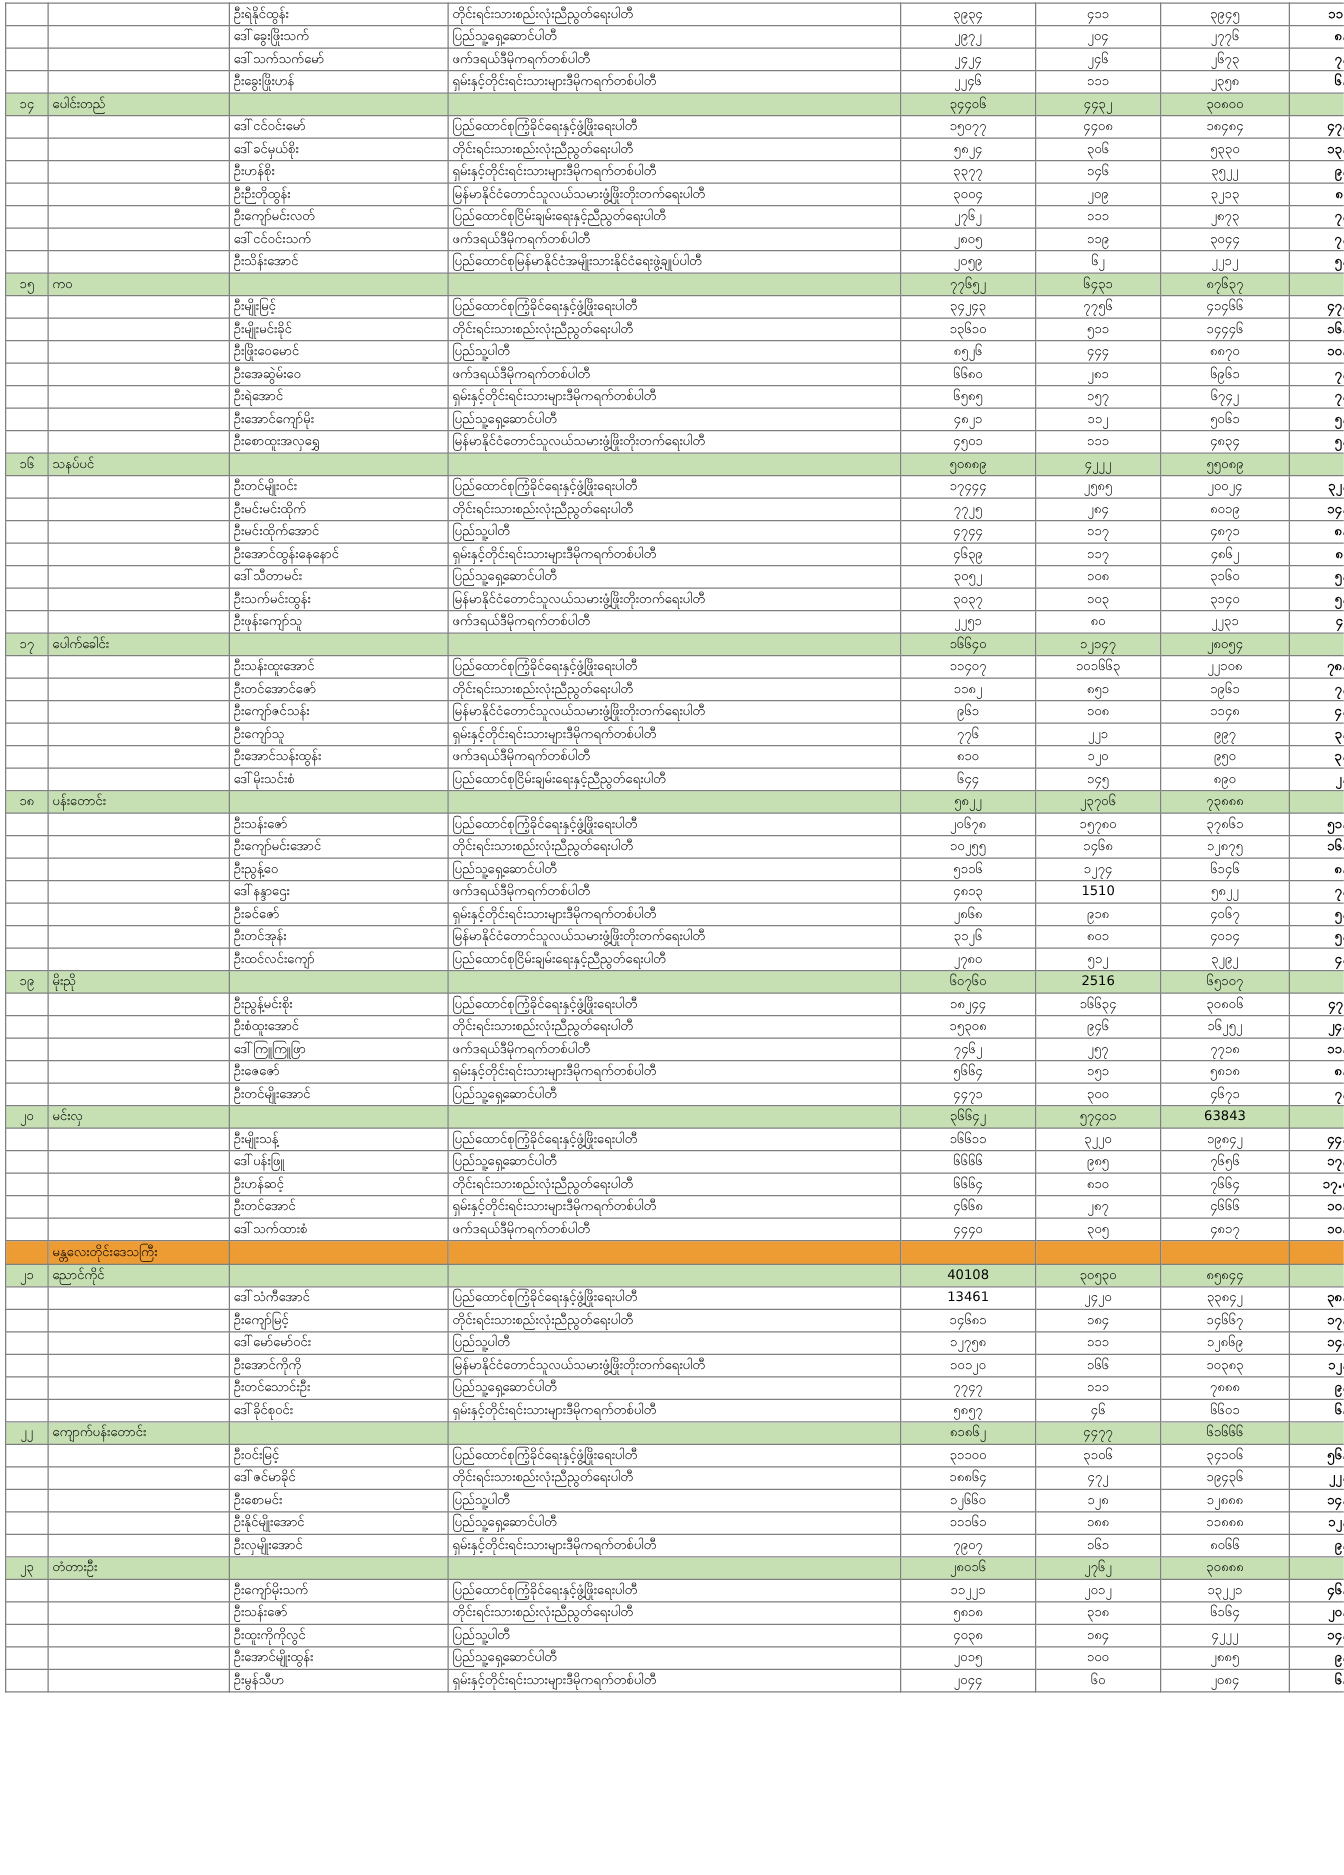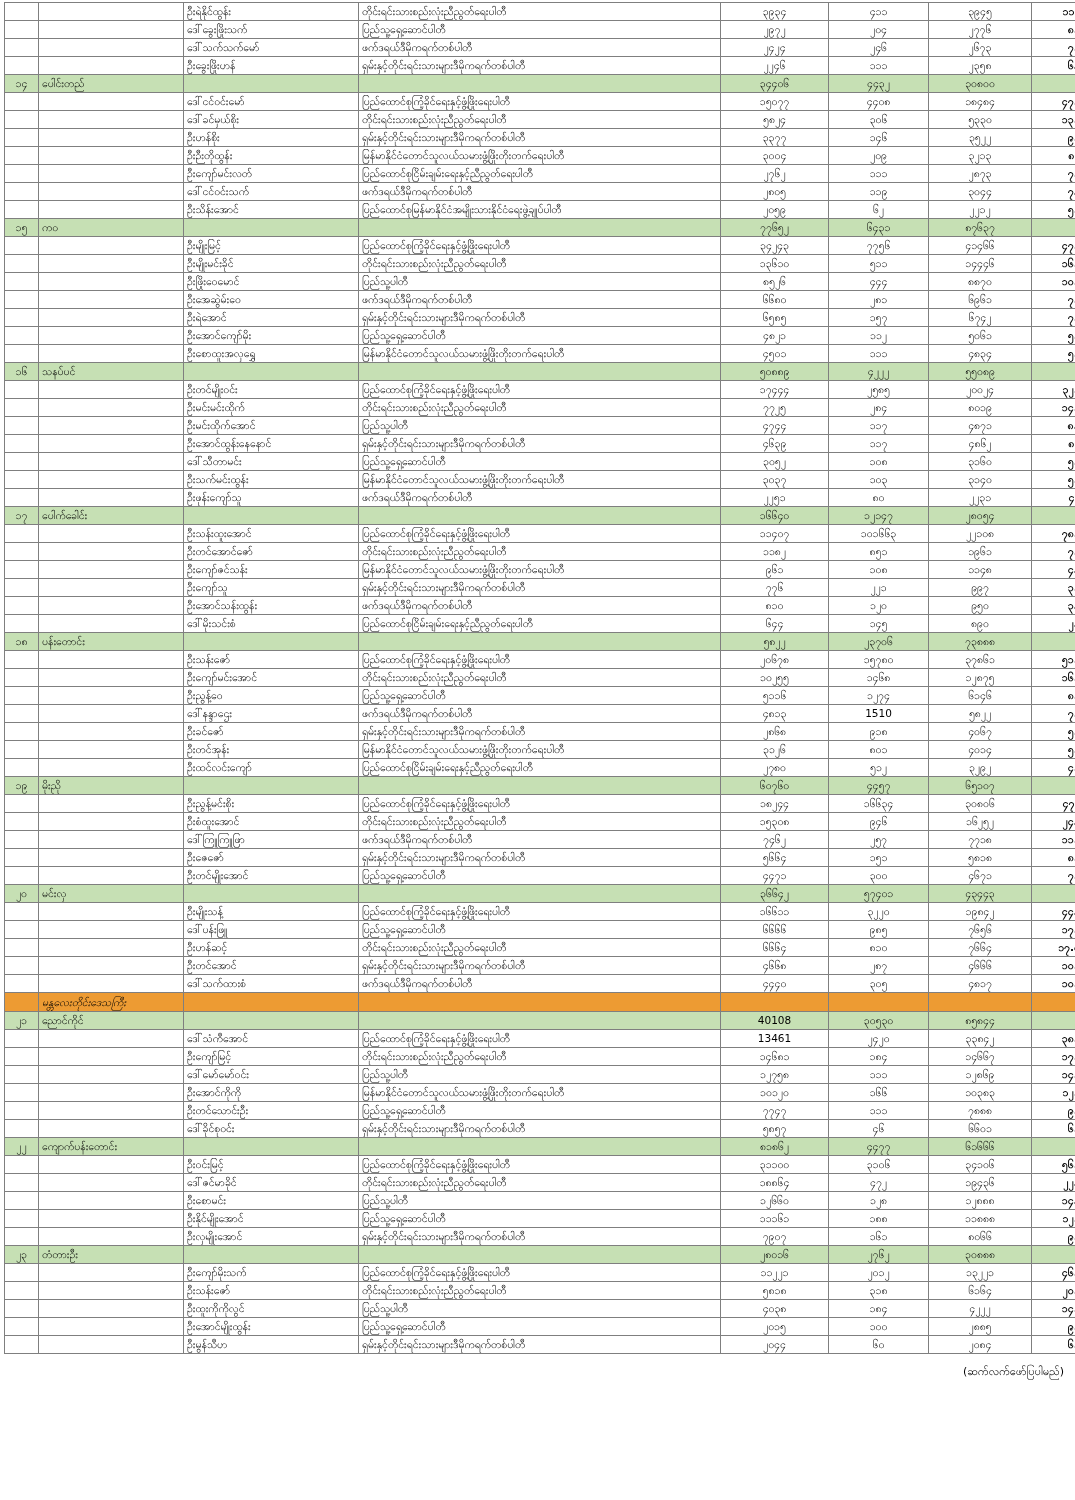--- a/index.html
+++ b/index.html
@@ -51,21 +51,20 @@
   .cell-pct  { text-align: right; font-weight: bold; padding-right: 4px; }
 
   tr.township td {
     background: #c6e0b4;
     font-weight: normal;
   }
   tr.township td.cell-town { font-weight: normal; margin-top: 20px; }
   tr.region td {
     background: #ed9b33;
     height: 18px;
-    font-style: italic;
   }
   tr.cand td { background: #ffffff; }
 
   .footer-note {
     width: 1066px;
     text-align: right;
     font-size: 11px;
     padding-top: 10px;
     padding-right: 6px;
     box-sizing: border-box;
@@ -516,21 +515,21 @@
           <td class="cell-num">၅၁၂</td>
           <td class="cell-num">၃၂၉၂</td>
           <td class="cell-pct">၄.၄၅%</td>
         </tr>
         <tr class="township">
           <td class="cell-no">၁၉</td>
           <td class="cell-town">မိုးညို</td>
           <td class="cell-name"></td>
           <td class="cell-party"></td>
           <td class="cell-num">၆၀၇၆၀</td>
-          <td class="cell-num">၄၄၅၇</td>
+          <td class="cell-num">2516</td>
           <td class="cell-num">၆၅၁၀၇</td>
           <td class="cell-pct"></td>
         </tr>
         <tr class="cand">
           <td class="cell-no"></td>
           <td class="cell-town"></td>
           <td class="cell-name">ဦးညွန့်မင်းစိုး</td>
           <td class="cell-party">ပြည်ထောင်စုကြံ့ခိုင်ရေးနှင့်ဖွံ့ဖြိုးရေးပါတီ</td>
           <td class="cell-num">၁၈၂၄၄</td>
           <td class="cell-num">၁၆၆၃၄</td>
@@ -577,21 +576,21 @@
           <td class="cell-num">၄၆၇၁</td>
           <td class="cell-pct">၇.၁၇%</td>
         </tr>
         <tr class="township">
           <td class="cell-no">၂၀</td>
           <td class="cell-town">မင်းလှ</td>
           <td class="cell-name"></td>
           <td class="cell-party"></td>
           <td class="cell-num">၃၆၆၄၂</td>
           <td class="cell-num">၅၇၄၀၁</td>
-          <td class="cell-num">၄၃၄၄၃</td>
+          <td class="cell-num">63843</td>
           <td class="cell-pct"></td>
         </tr>
         <tr class="cand">
           <td class="cell-no"></td>
           <td class="cell-town"></td>
           <td class="cell-name">ဦးမျိုးသန့်</td>
           <td class="cell-party">ပြည်ထောင်စုကြံ့ခိုင်ရေးနှင့်ဖွံ့ဖြိုးရေးပါတီ</td>
           <td class="cell-num">၁၆၆၁၁</td>
           <td class="cell-num">၃၂၂၀</td>
           <td class="cell-num">၁၉၈၄၂</td>
@@ -832,14 +831,13 @@
           <td class="cell-town"></td>
           <td class="cell-name">ဦးမွန်သီဟ</td>
           <td class="cell-party">ရှမ်းနှင့်တိုင်းရင်းသားများဒီမိုကရက်တစ်ပါတီ</td>
           <td class="cell-num">၂၀၄၄</td>
           <td class="cell-num">၆၀</td>
           <td class="cell-num">၂၀၈၄</td>
           <td class="cell-pct">၆.၁၄%</td>
         </tr>
       </tbody>
   </table>
-  <div class="footer-note">(ဆက်လက်ဖော်ပြပါမည်)</div>
 </div>
 
 </body></html>

